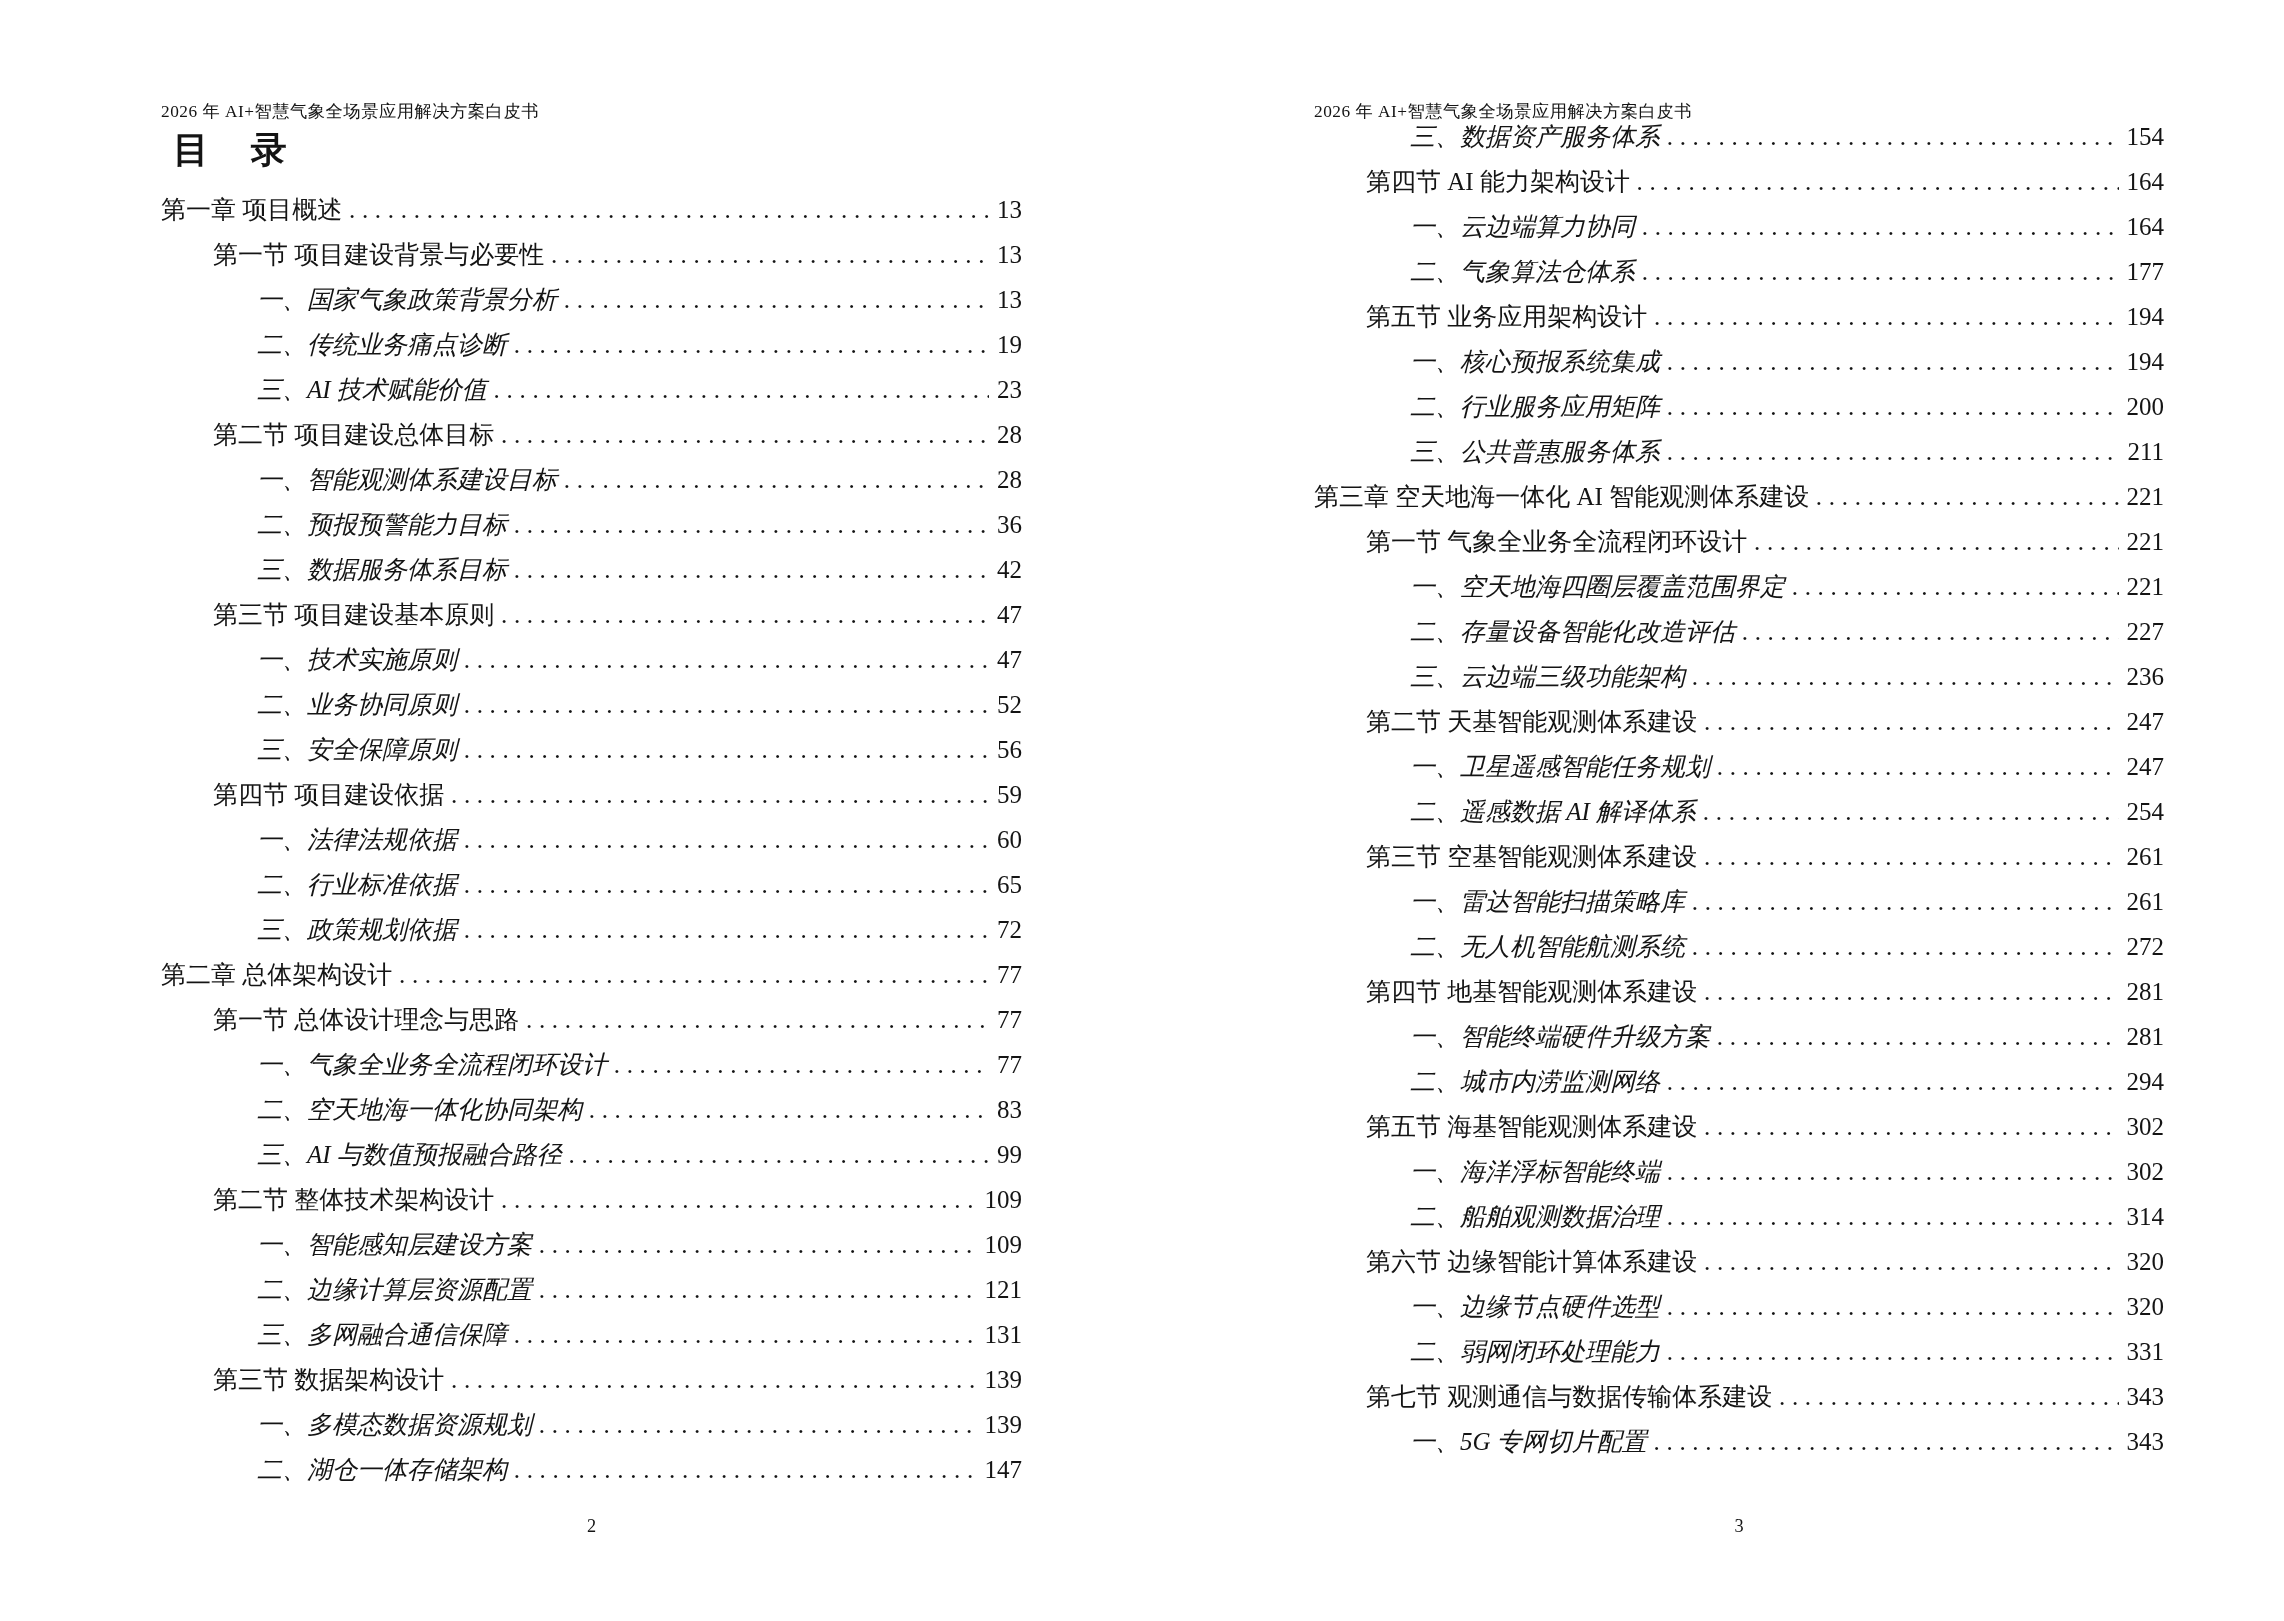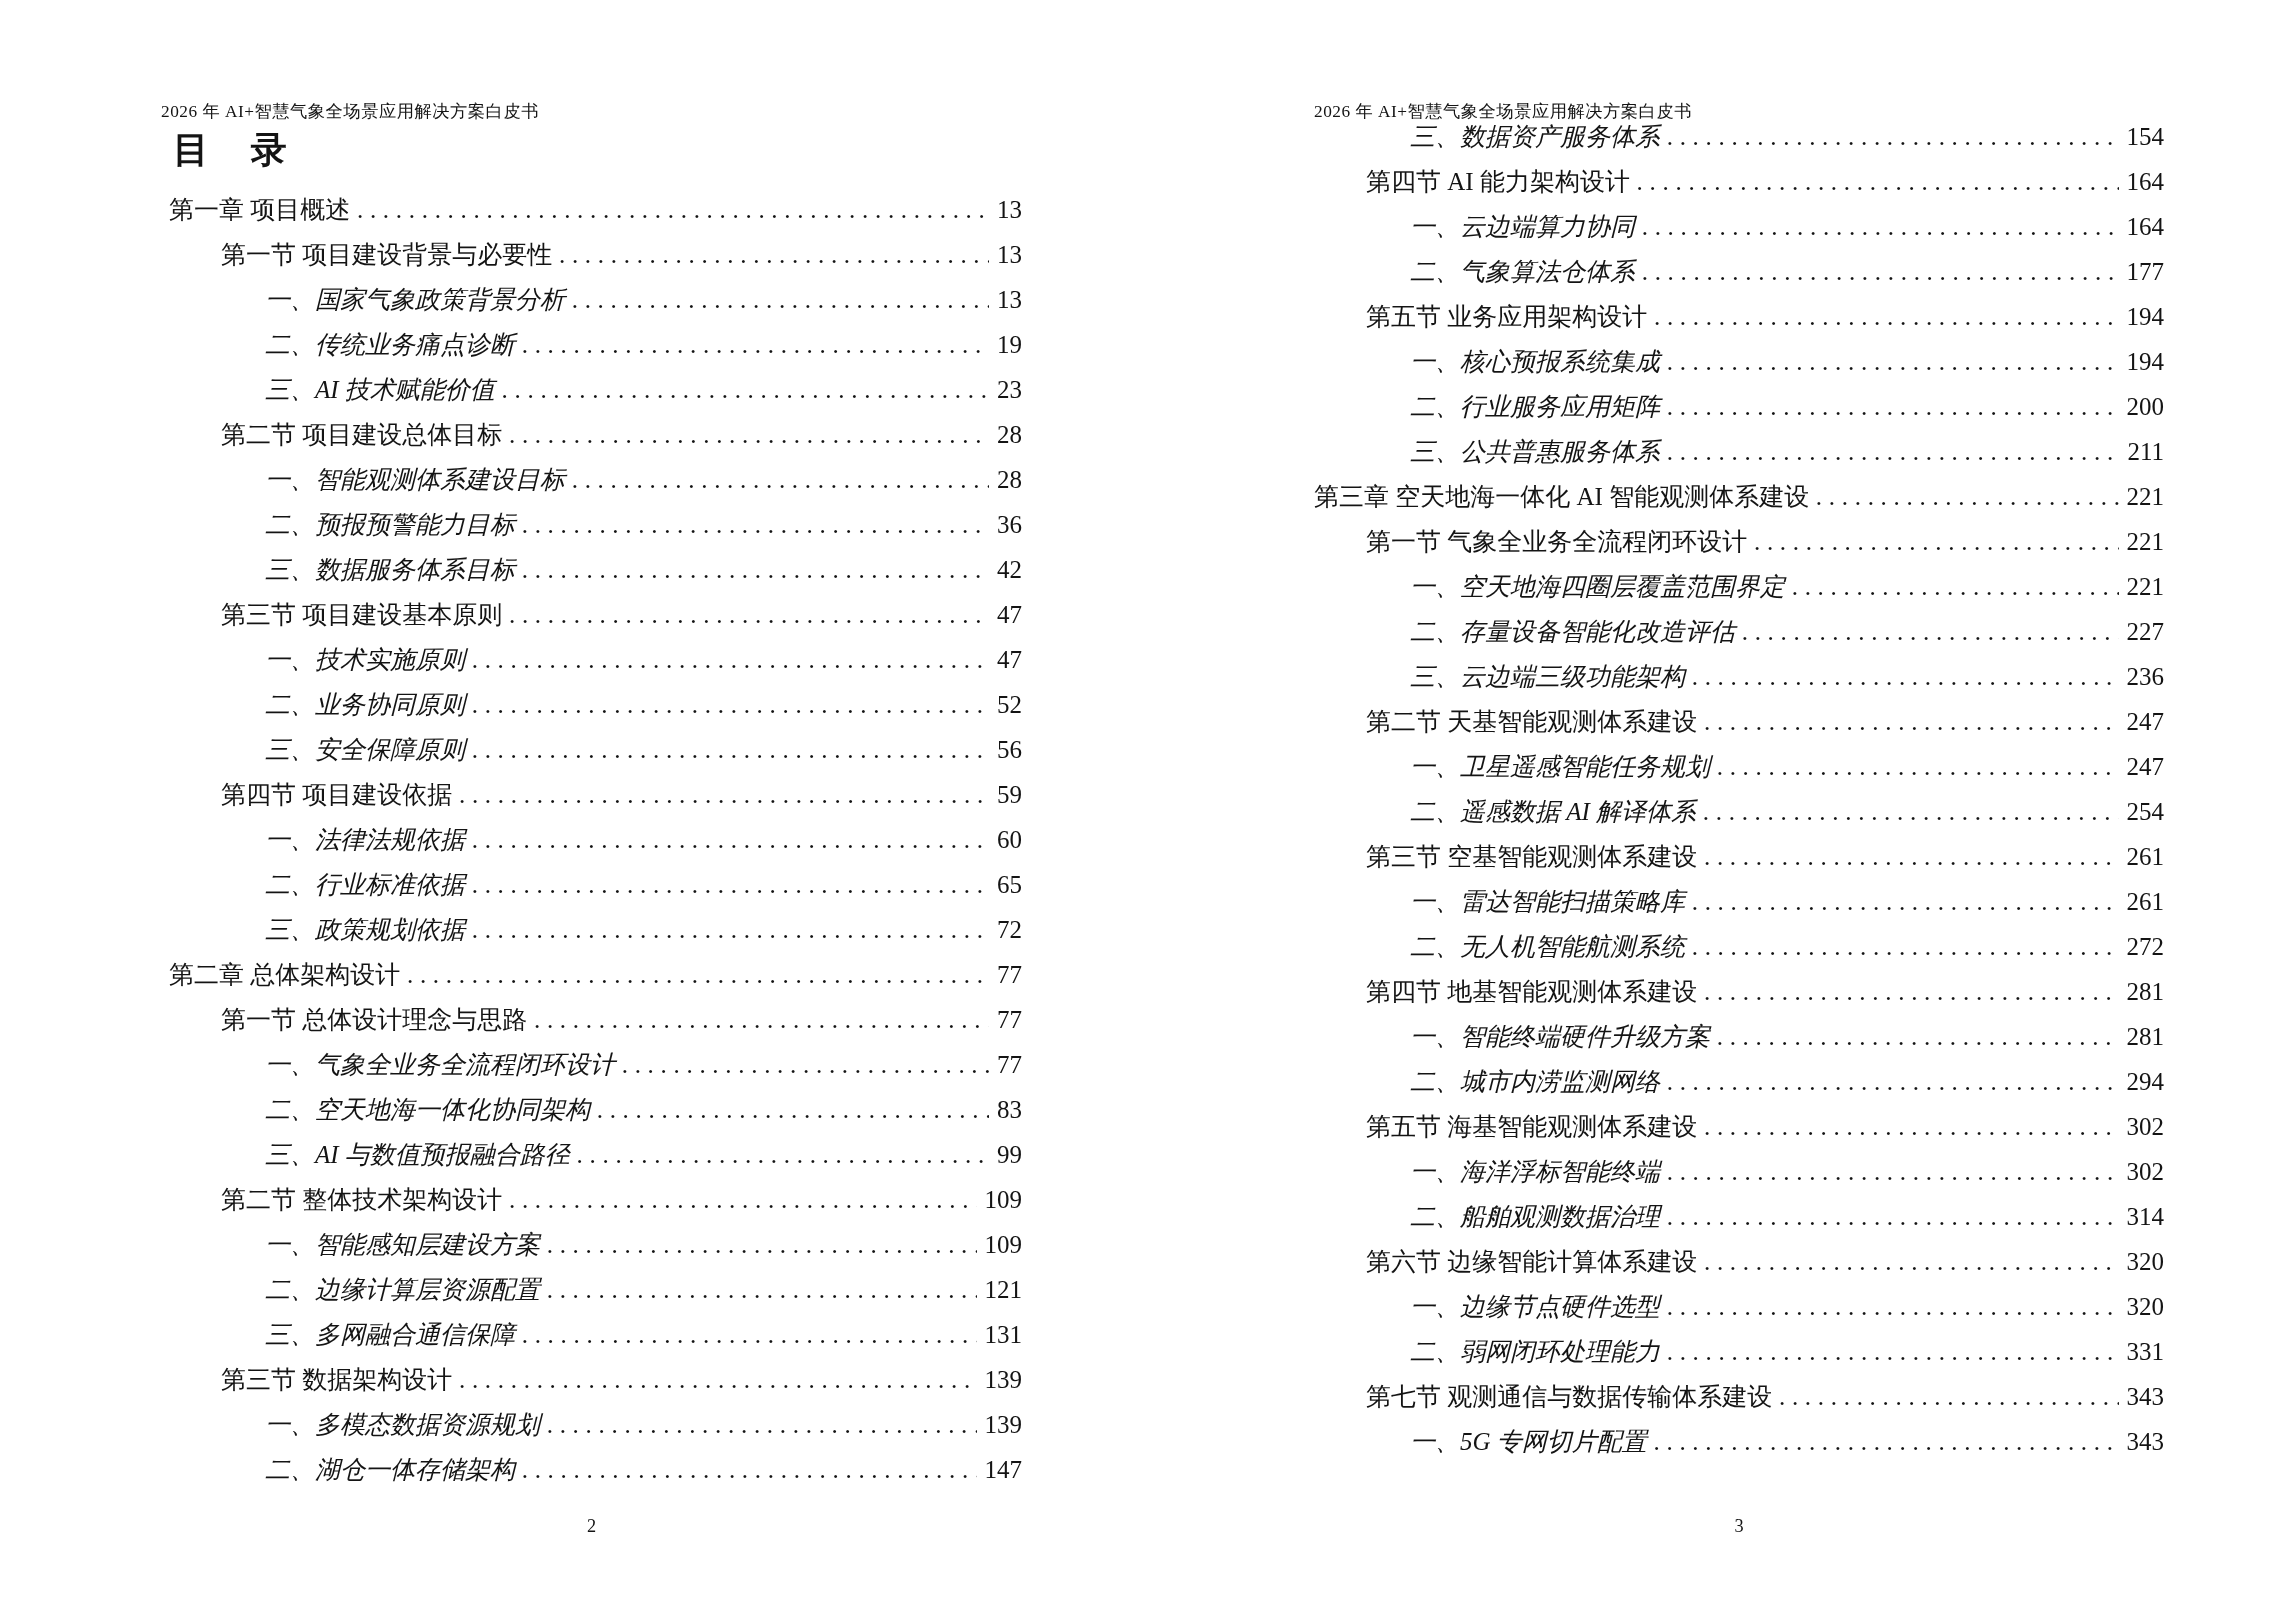--- a/index.html
+++ b/index.html
@@ -35,21 +35,21 @@
     font-size: 36px;
     line-height: 39px;
     font-weight: bold;
     letter-spacing: 2.9px;
   }
 
   .entries {
     position: absolute;
     left: 161px; right: 120px;
   }
-  #page-left  .entries { top: 187px; margin-left: 8px; }
+  #page-left  .entries { top: 187px; }
   #page-right .entries { top: 114px; left: 172px; }
 
   .row {
     display: flex;
     align-items: baseline;
     height: 45px;
     line-height: 45px;
     font-size: 25px;
     white-space: nowrap;
   }

